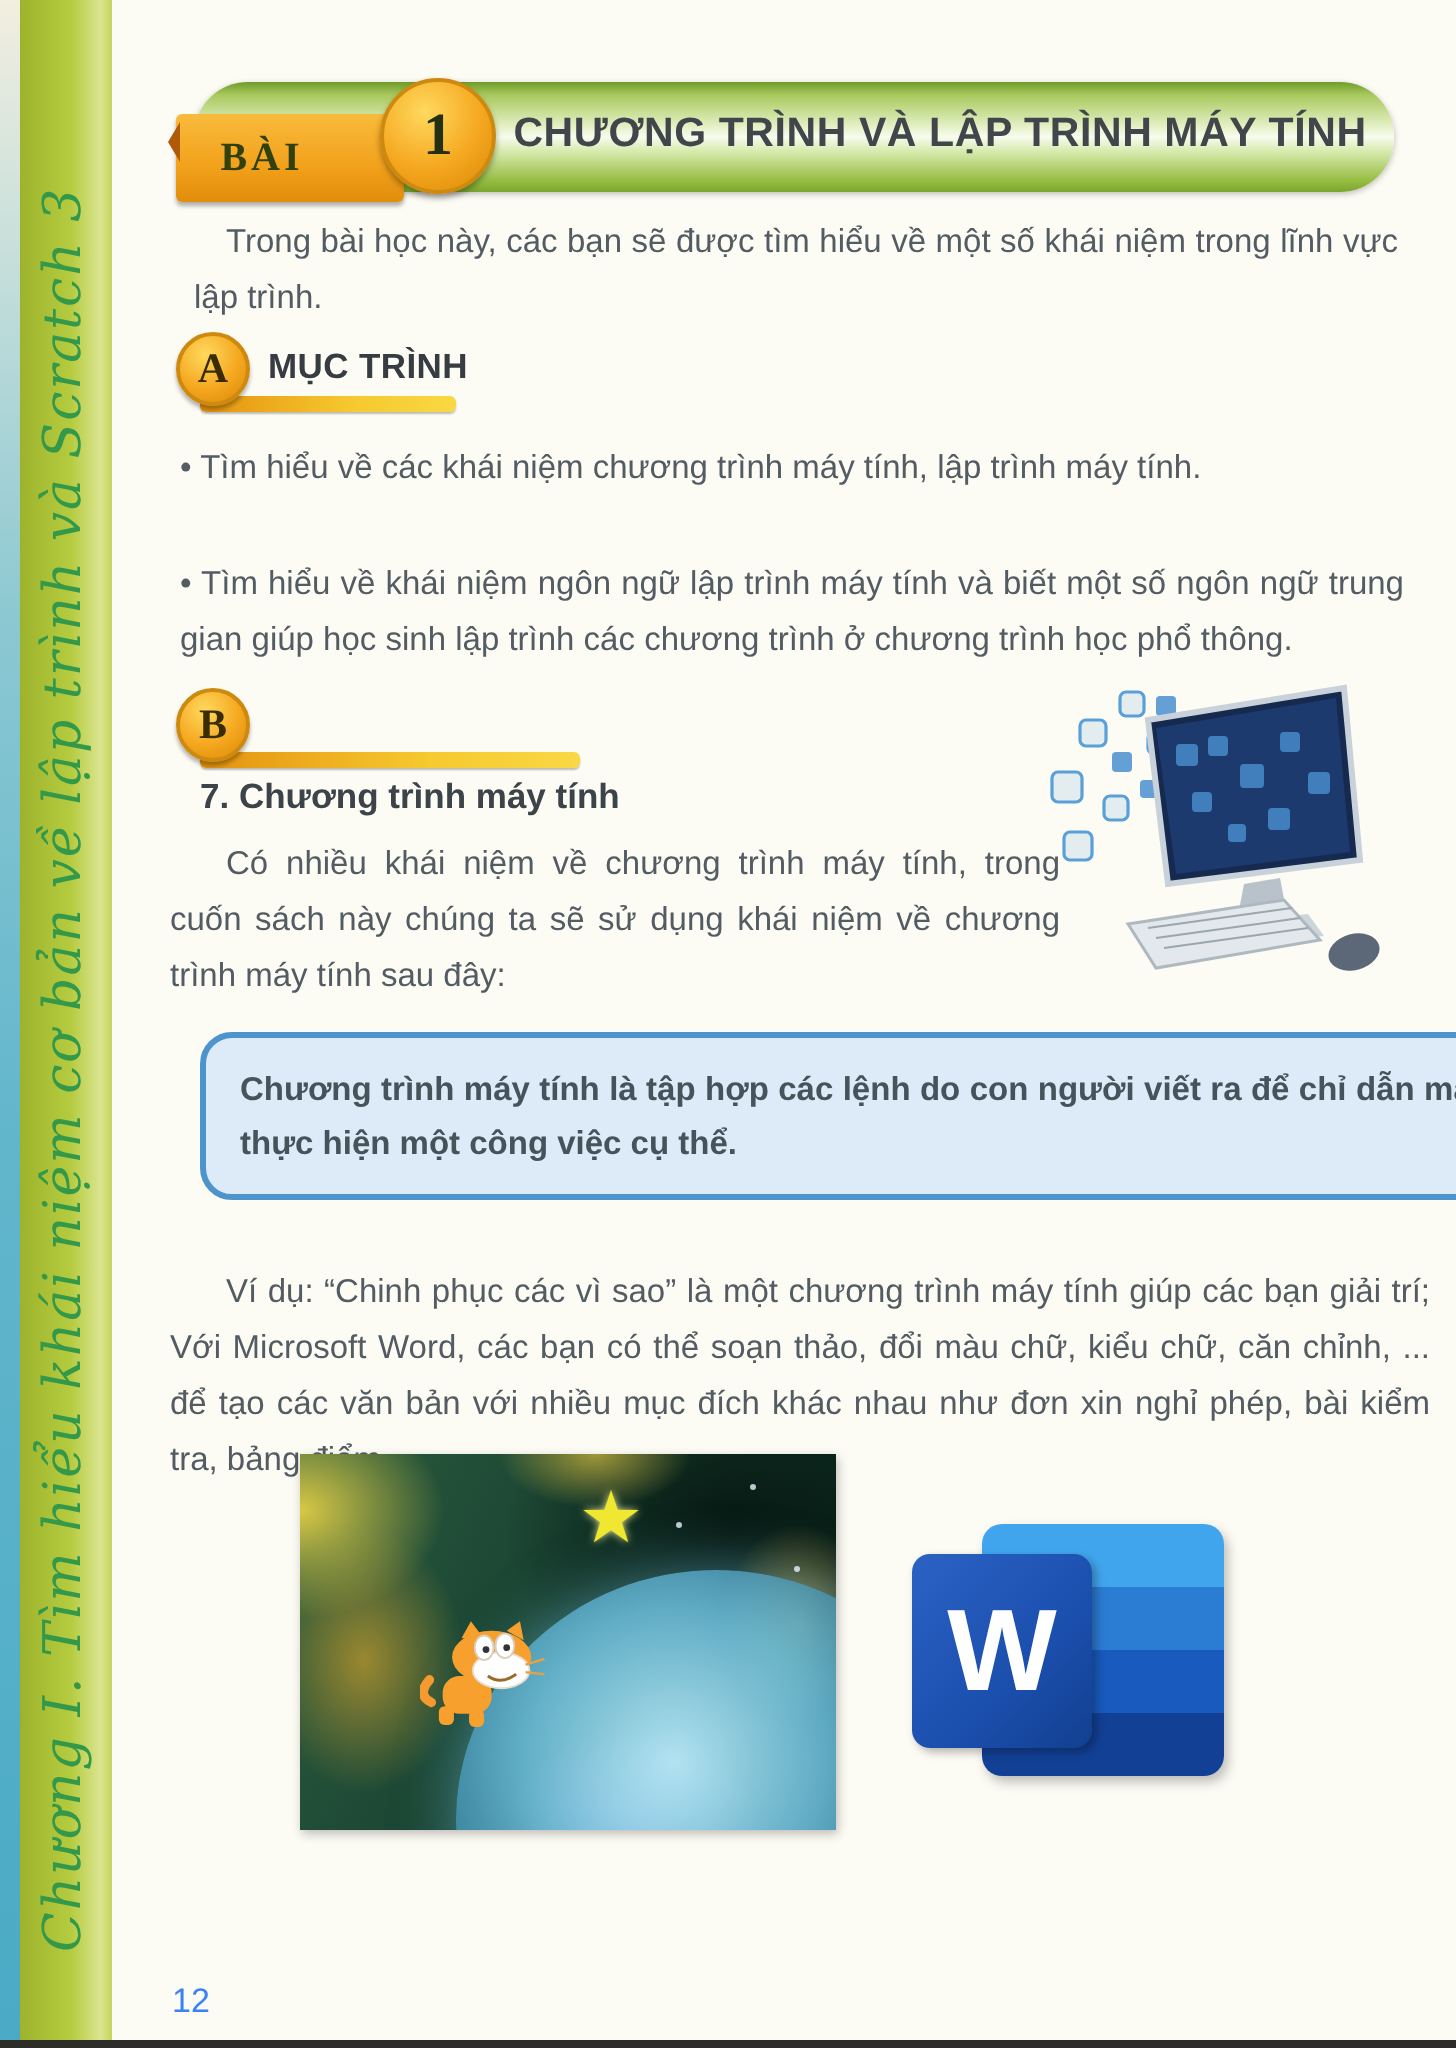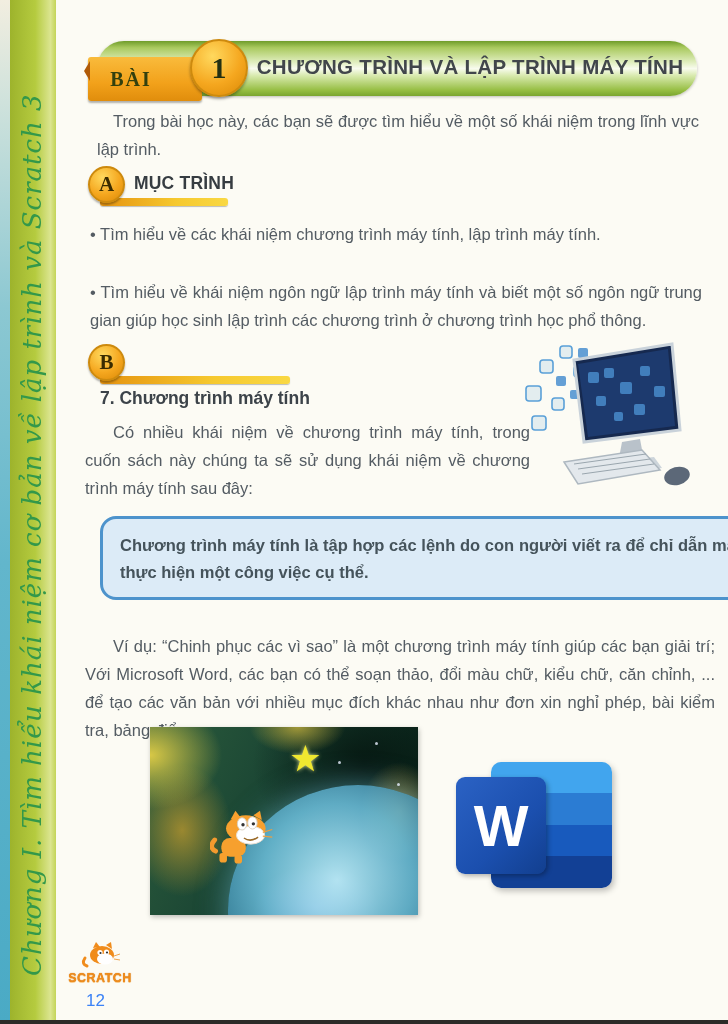--- a/index.html
+++ b/index.html
@@ -266,34 +266,16 @@
         <line x1="56" y1="28" x2="66" y2="29"></line>
       </g>
     </svg>
   </div>
 
   <div class="word-logo">
     <div class="word-page"></div>
     <div class="word-front">W</div>
   </div>
 
-  <div class="scratch-logo">
-    <svg width="42" height="30" viewBox="0 0 42 30">
-      <path d="M8,26 Q2,24 6,18" stroke="#f08c1c" stroke-width="3" fill="none" stroke-linecap="round"></path>
-      <polygon points="14,8 17,2 21,7" fill="#f08c1c"></polygon>
-      <polygon points="27,5 32,2 33,9" fill="#f08c1c"></polygon>
-      <ellipse cx="23" cy="15" rx="12" ry="9" fill="#f08c1c"></ellipse>
-      <ellipse cx="26" cy="19" rx="8" ry="5.5" fill="#fff"></ellipse>
-      <circle cx="21" cy="12.5" r="2.6" fill="#fff"></circle>
-      <circle cx="27.5" cy="12" r="2.6" fill="#fff"></circle>
-      <circle cx="21.5" cy="13" r="1.1" fill="#333"></circle>
-      <circle cx="28" cy="12.5" r="1.1" fill="#333"></circle>
-      <g stroke="#f0a44c" stroke-width="1">
-          <line x1="35" y1="16" x2="41" y2="14"></line>
-          <line x1="35" y1="19" x2="41" y2="20"></line>
-        </g>
-    </svg>
-    <div class="scratch-word">SCRATCH</div>
-  </div>
   <div class="page-number">12</div>
 
   <div class="bottom-rule"></div>
 </div>
 
 </body></html>

